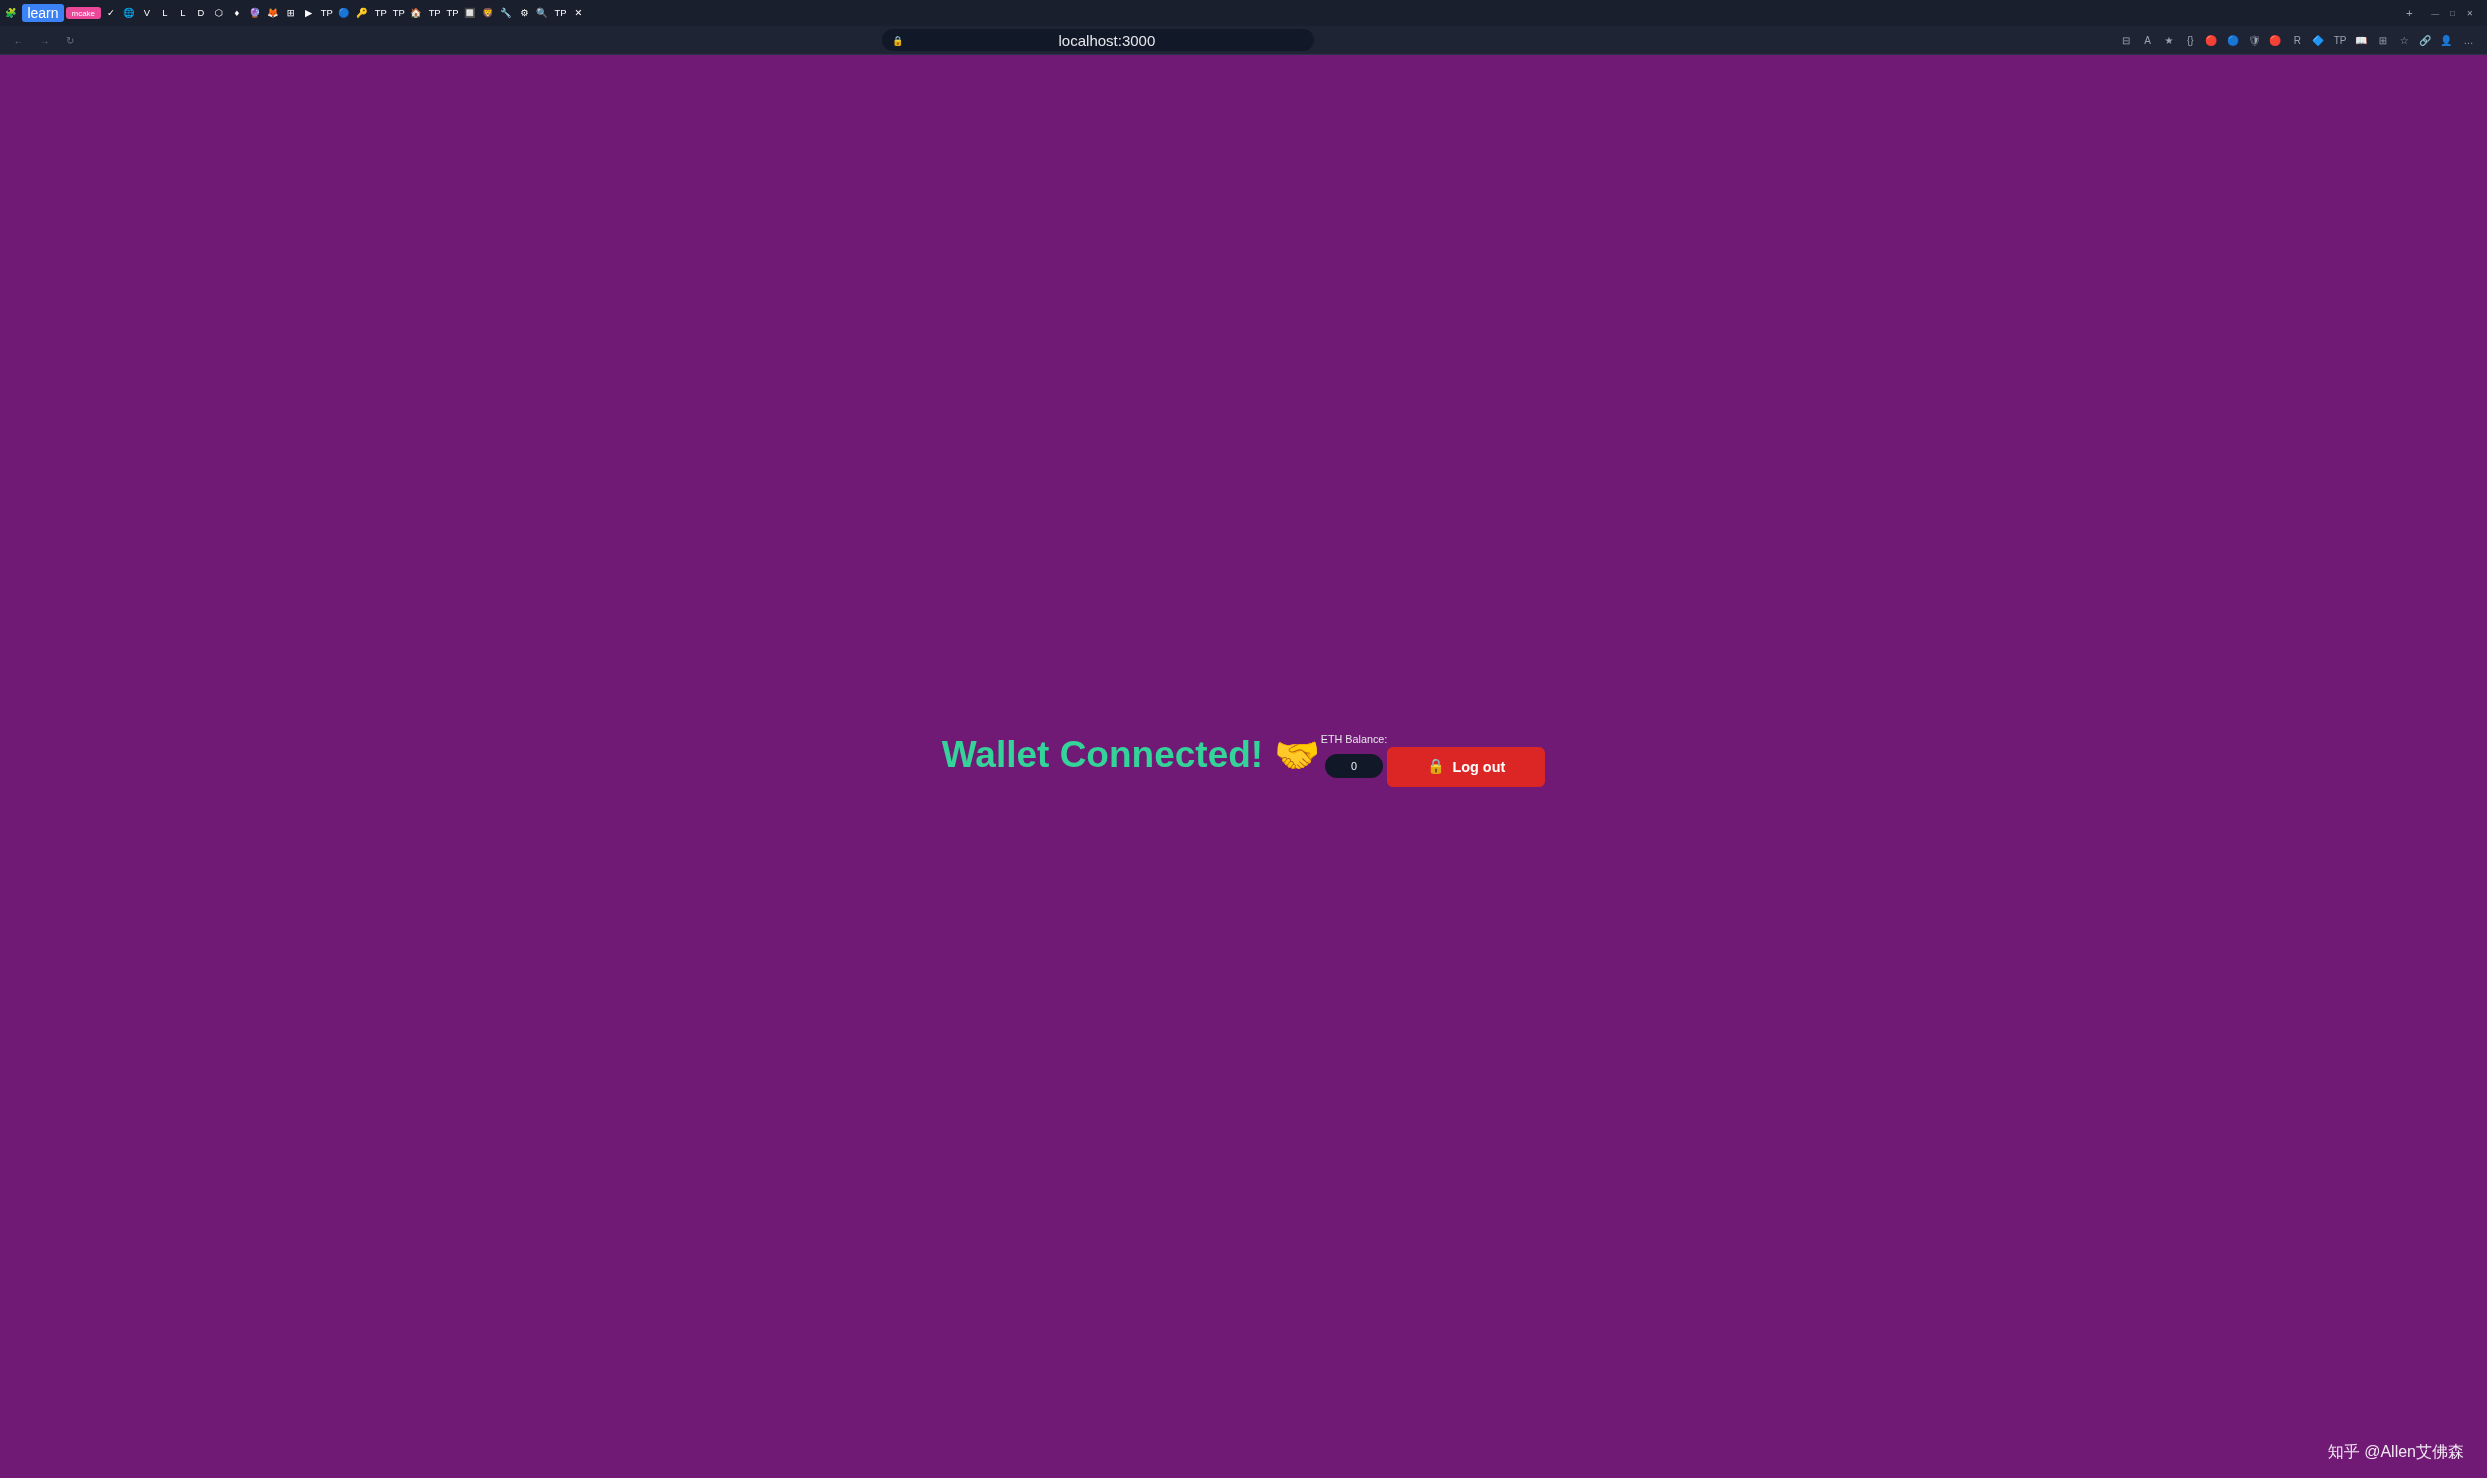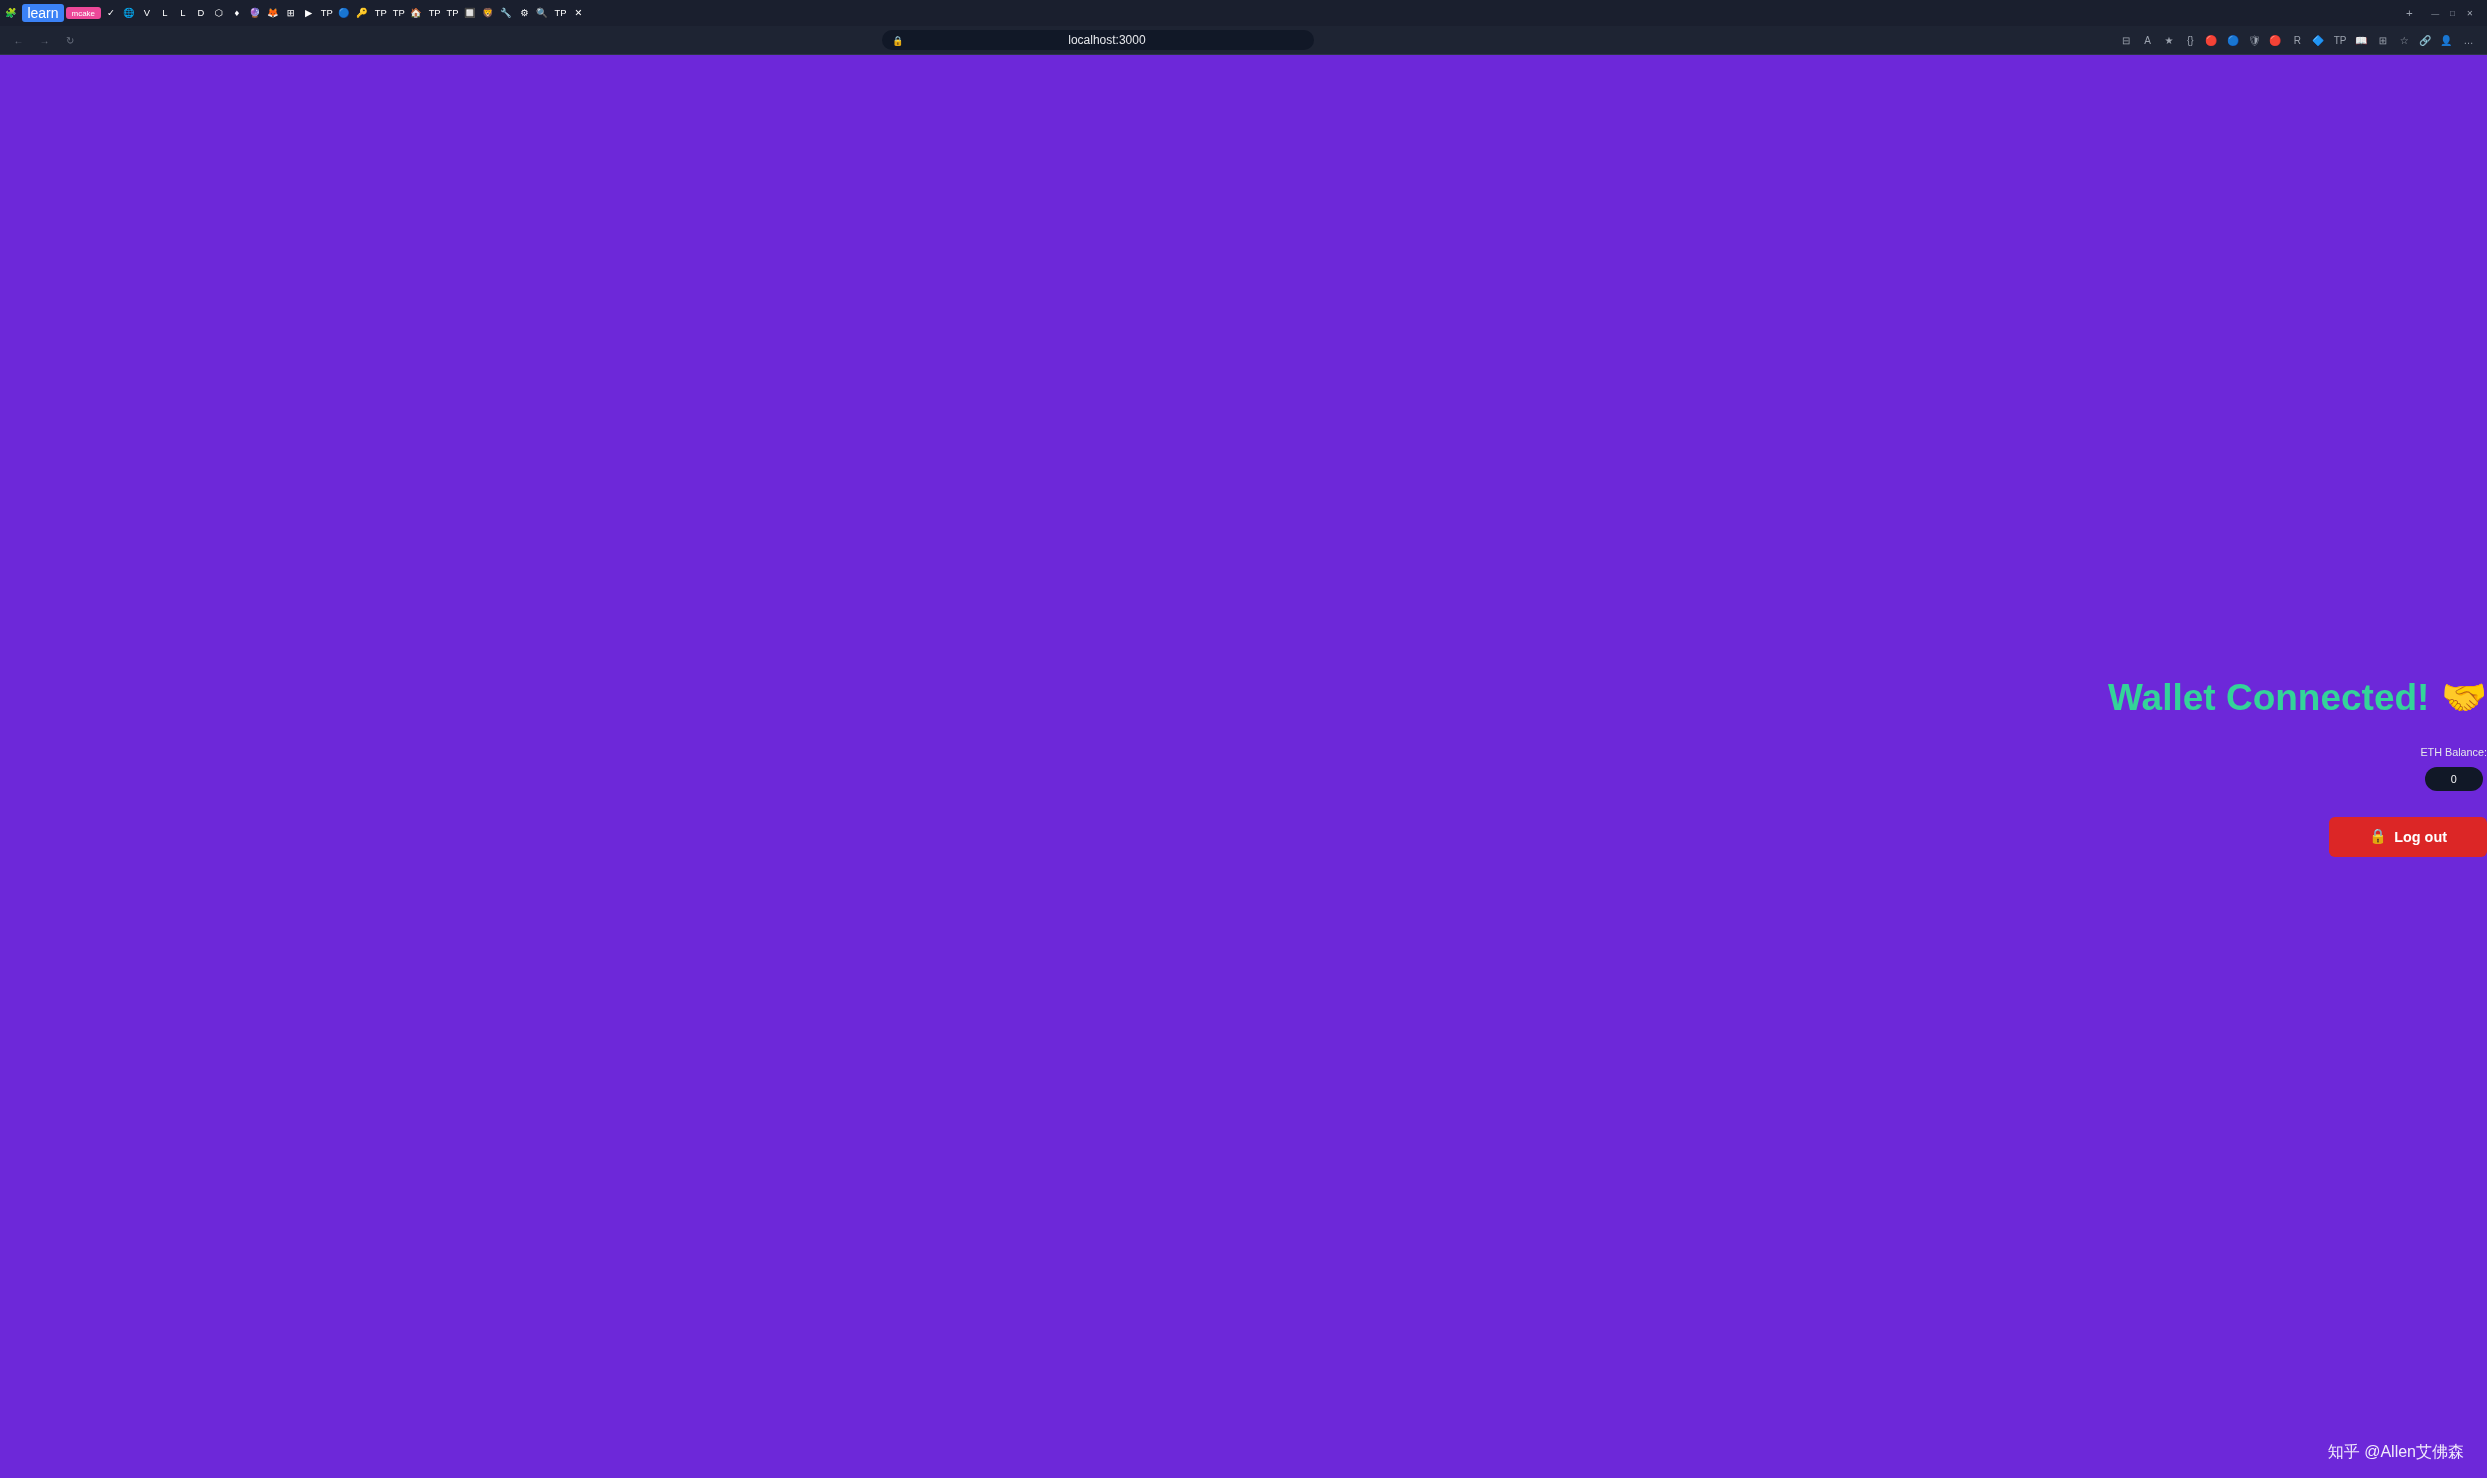--- a/index.html
+++ b/index.html
@@ -129,21 +129,21 @@
       align-items: center;
       background: #111827;
       border-radius: 14.4px;
       padding: 2.9px 10px;
       gap: 5.8px;
       max-width: 432px;
       margin: 0 auto;
     }
 
     .address-text {
-      font-size: 12px;
+      font-size: 15px;
       color: #e5e7eb;
       flex: 1;
       text-align: center;
     }
 
     .address-icon {
       font-size: 9.4px;
       color: #9ca3af;
       flex-shrink: 0;
     }
@@ -163,24 +163,24 @@
       justify-content: center;
       font-size: 10px;
       color: #9ca3af;
       border-radius: 2.9px;
       cursor: pointer;
     }
 
     
     .main-content {
       flex: 1;
-      background: #6d28d9;
-      display: flex;
-      flex-direction: column;
-      align-items: flex-end;
+      background: #701a75;
+      display: flex;
+      flex-direction: row;
+      align-items: center;
       justify-content: center;
       position: relative;
     }
 
     .wallet-connected-title {
       font-size: 37px;
       font-weight: 600;
       color: #34d399;
       margin-bottom: 23px;
       display: flex;

